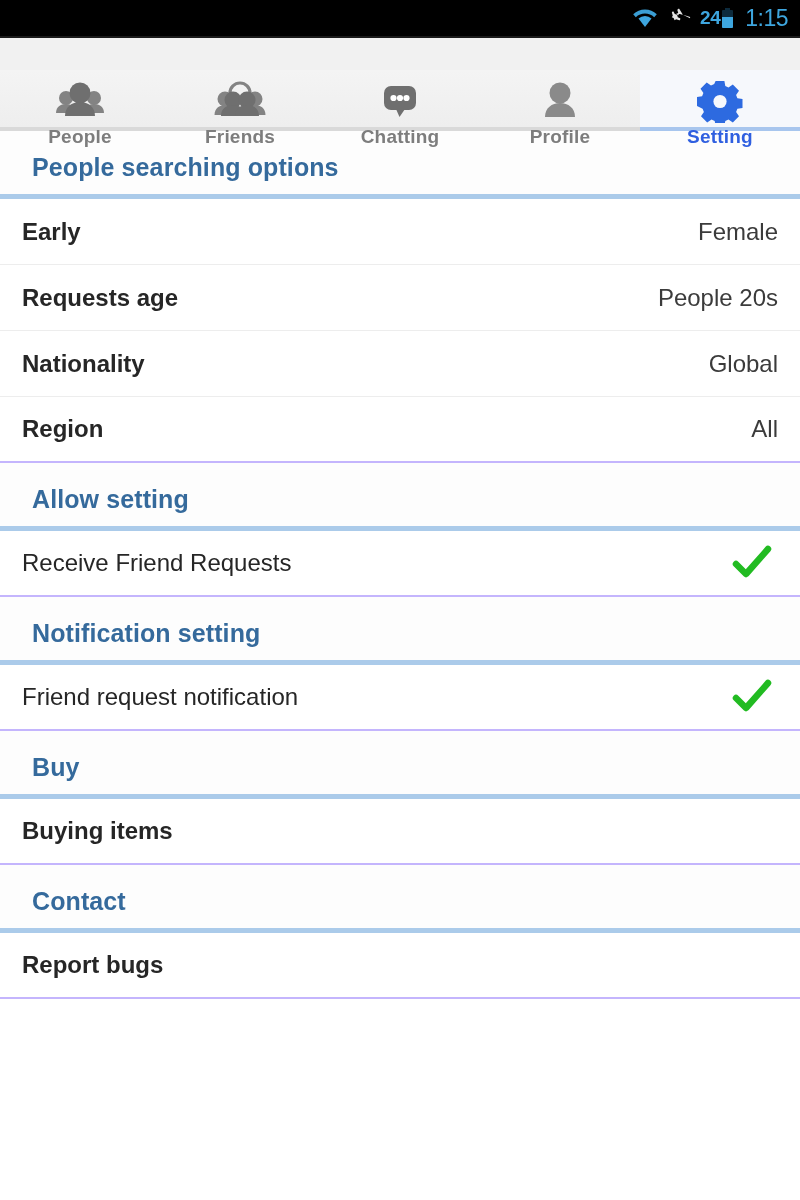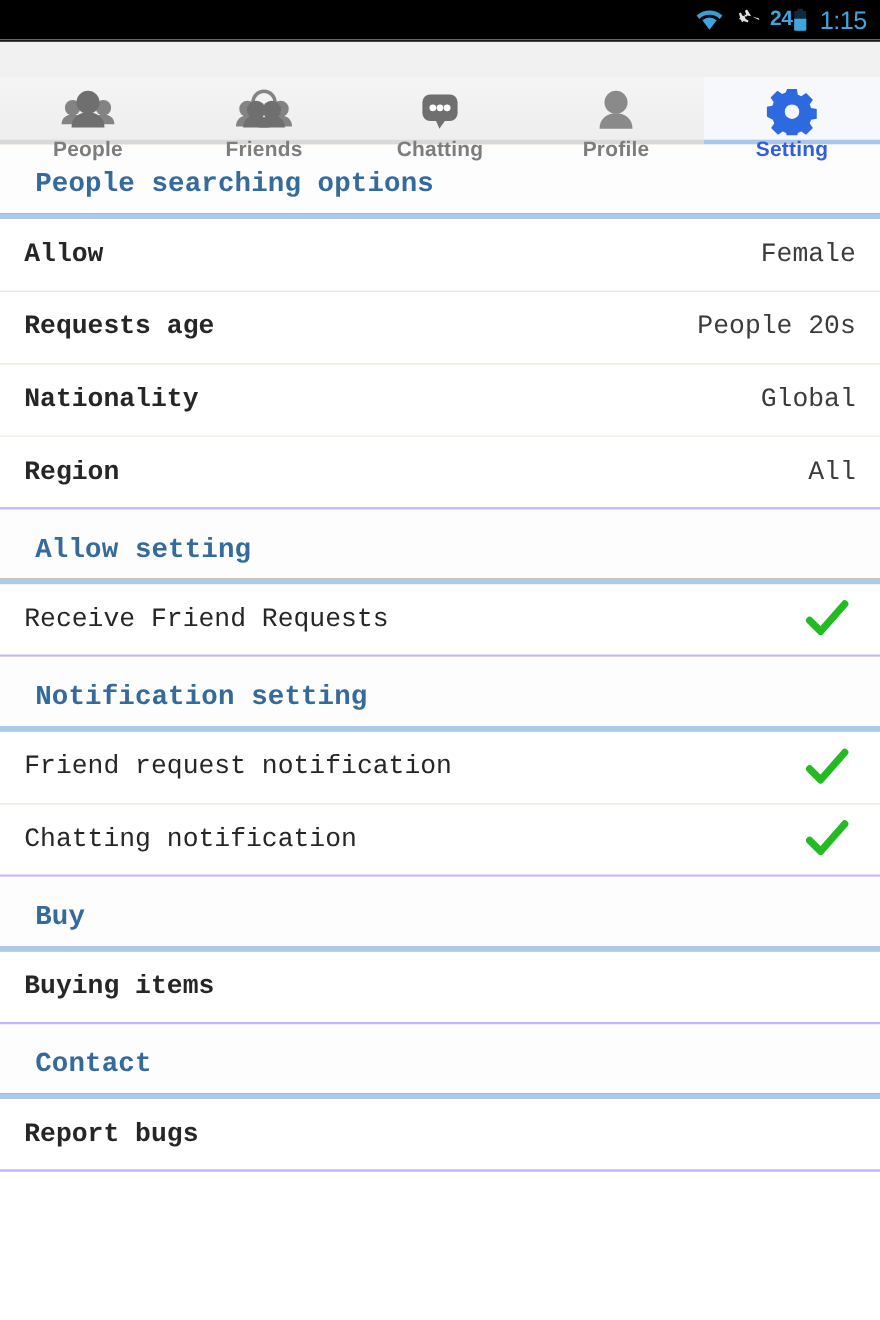--- a/index.html
+++ b/index.html
@@ -111,22 +111,21 @@
     margin-top: 4px;
     font-size: 19px;
     font-weight: bold;
     color: #7d7d7d;
     letter-spacing: 0.2px;
   }
   .tab.active .tab-label { color: #2f5fe0; }
 
   
   .content {
-    background: #a16207;
-    font-family: Liberation Mono, monospace;
+    background: #0ea5e9;
   }
   .section-header {
     padding: 22px 0 12px 32px;
     font-size: 25px;
     font-weight: bold;
     color: #356a9c;
     letter-spacing: 0.1px;
     background: #fdfdfd;
   }
   .section-rule {
@@ -251,21 +250,21 @@
   </div>
 </div>
 
 <div class="content">
 
   <div>
     <div class="section-header">People searching options</div>
     <div class="section-rule"></div>
 
     <div class="row">
-      <span class="row-label bold">Allow</span>
+      <span class="row-label bold">Early</span>
       <span class="row-value">Female</span>
     </div>
     <div class="row">
       <span class="row-label bold">Requests age</span>
       <span class="row-value">People 20s</span>
     </div>
     <div class="row">
       <span class="row-label bold">Nationality</span>
       <span class="row-value">Global</span>
     </div>
@@ -294,28 +293,20 @@
     <div class="section-rule"></div>
 
     <div class="row">
       <span class="row-label">Friend request notification</span>
       <span class="check">
         <svg width="40" height="36" viewBox="0 0 40 36">
           <path d="M4 19 L14 29 L36 4" fill="none" stroke="#22bb22" stroke-width="6.5" stroke-linecap="round" stroke-linejoin="round"></path>
         </svg>
       </span>
     </div>
-    <div class="row">
-      <span class="row-label">Chatting notification</span>
-      <span class="check">
-        <svg width="40" height="36" viewBox="0 0 40 36">
-          <path d="M4 19 L14 29 L36 4" fill="none" stroke="#22bb22" stroke-width="6.5" stroke-linecap="round" stroke-linejoin="round"></path>
-        </svg>
-      </span>
-    </div>
   </div>
 
   <div>
     <div class="section-header">Buy</div>
     <div class="section-rule"></div>
 
     <div class="row">
       <span class="row-label bold">Buying items</span>
       <span class="row-value"></span>
     </div>

